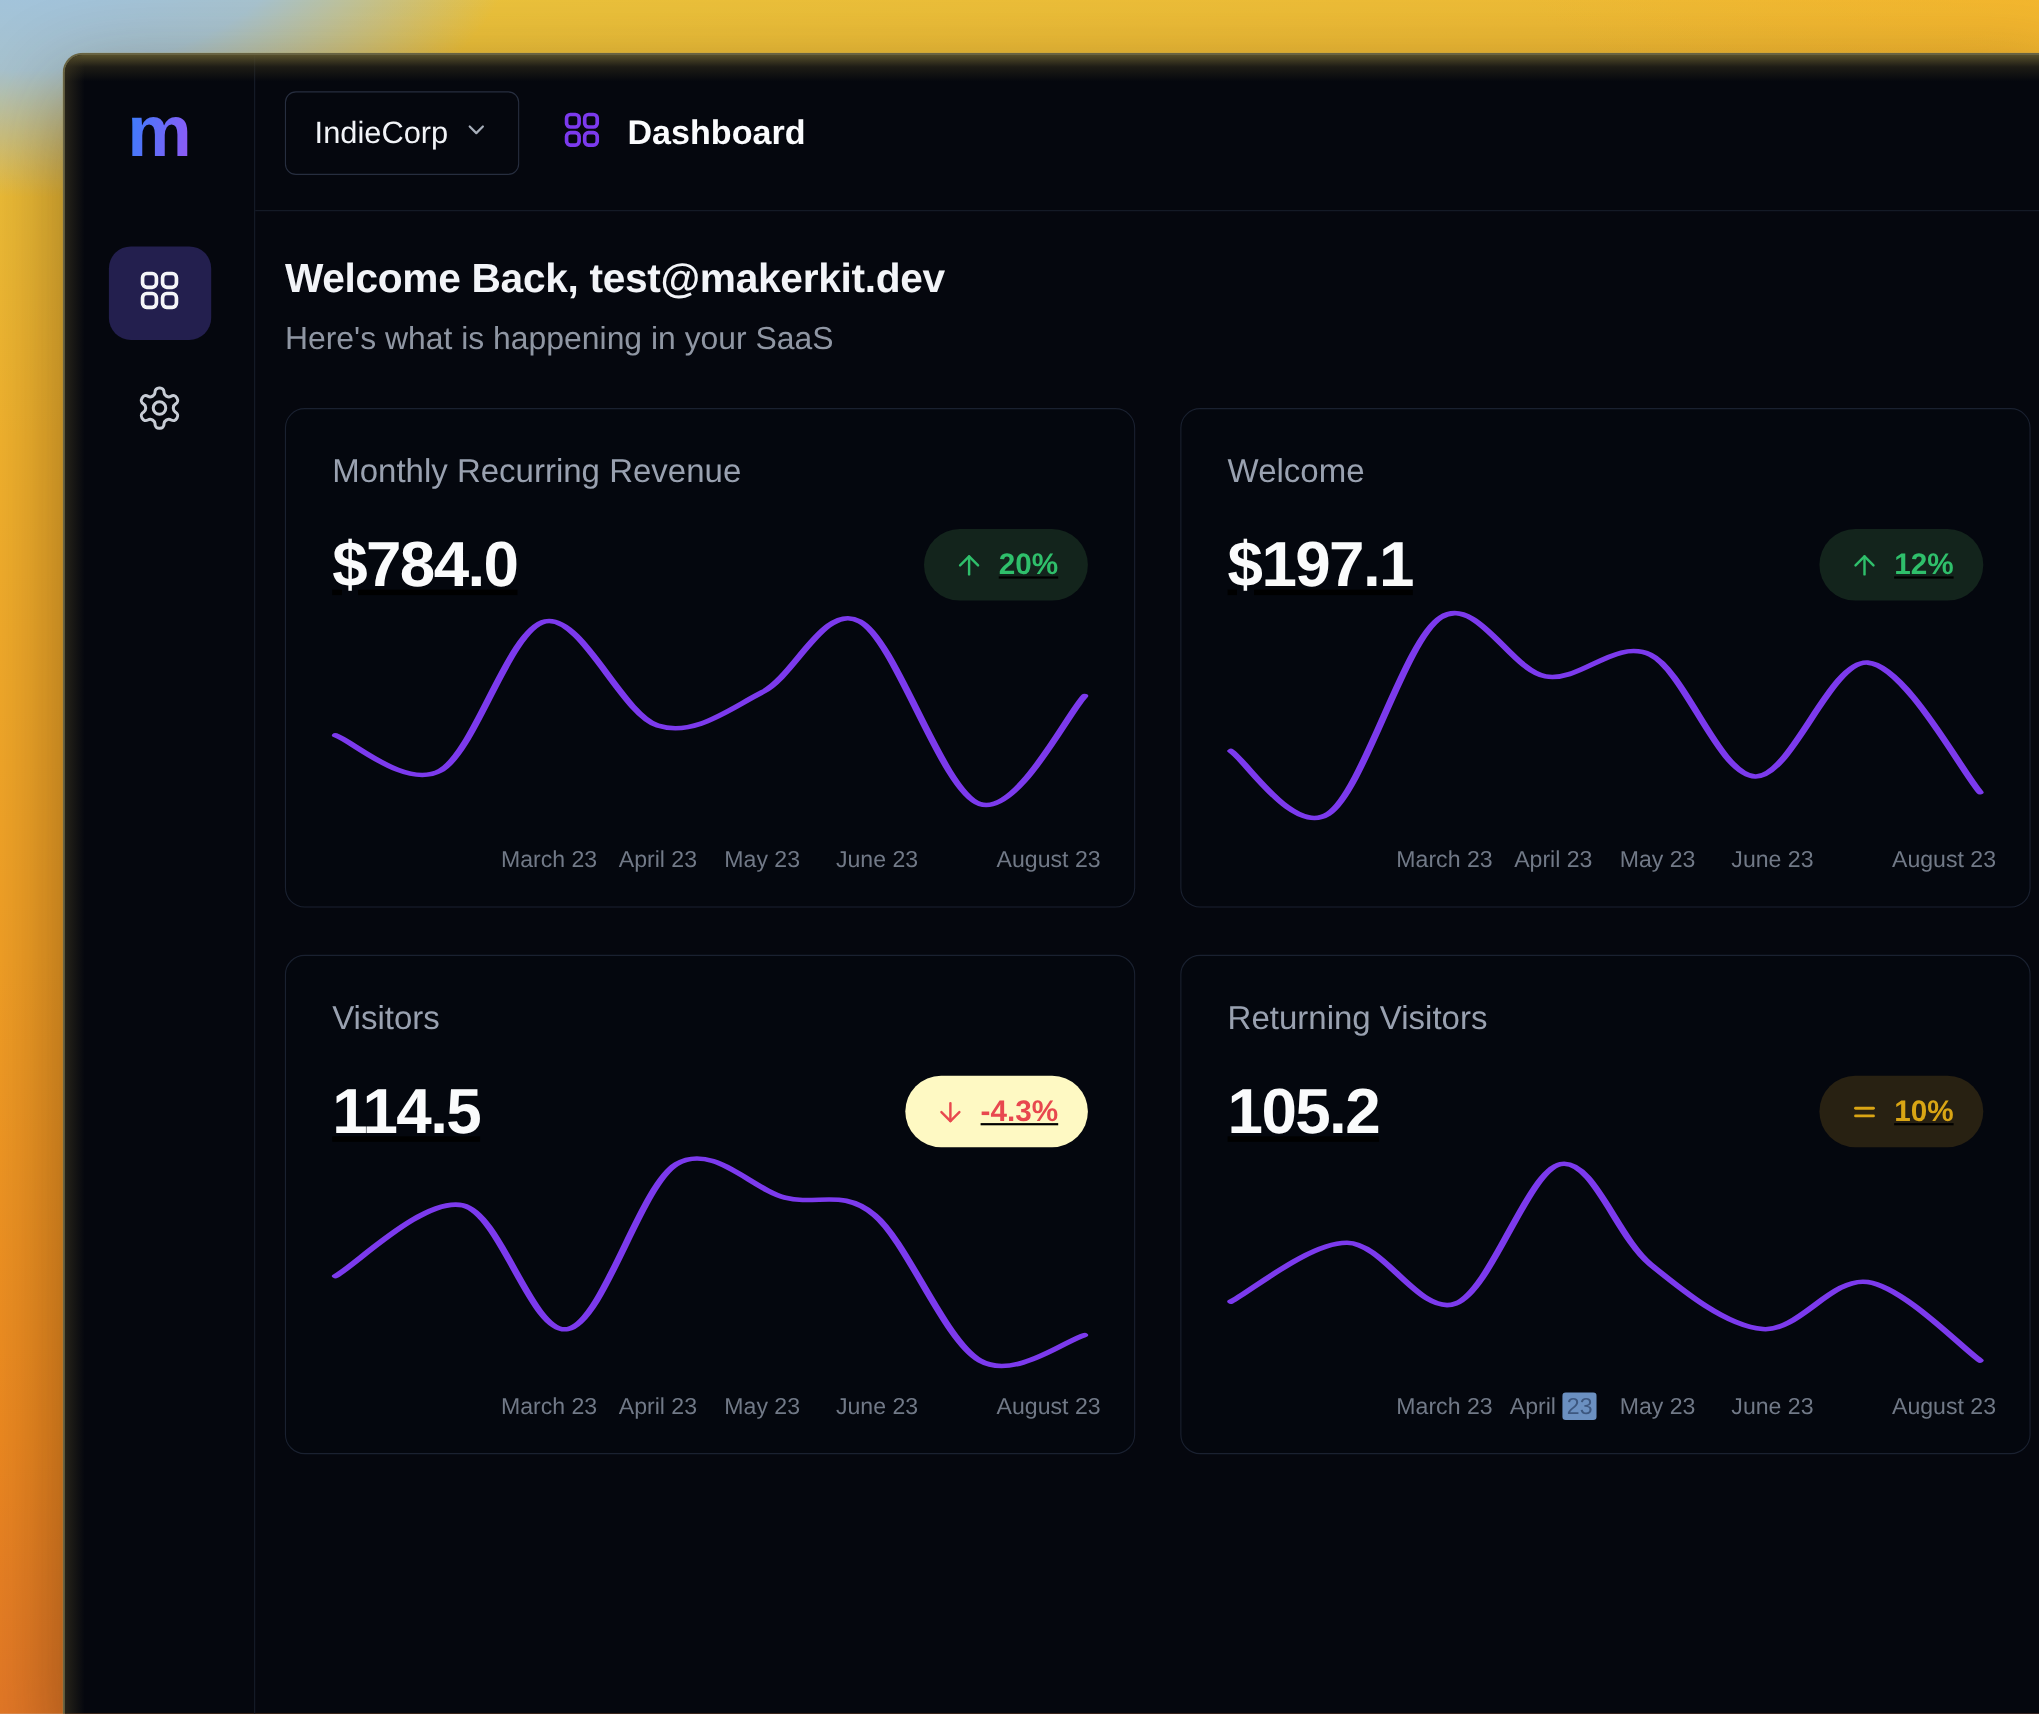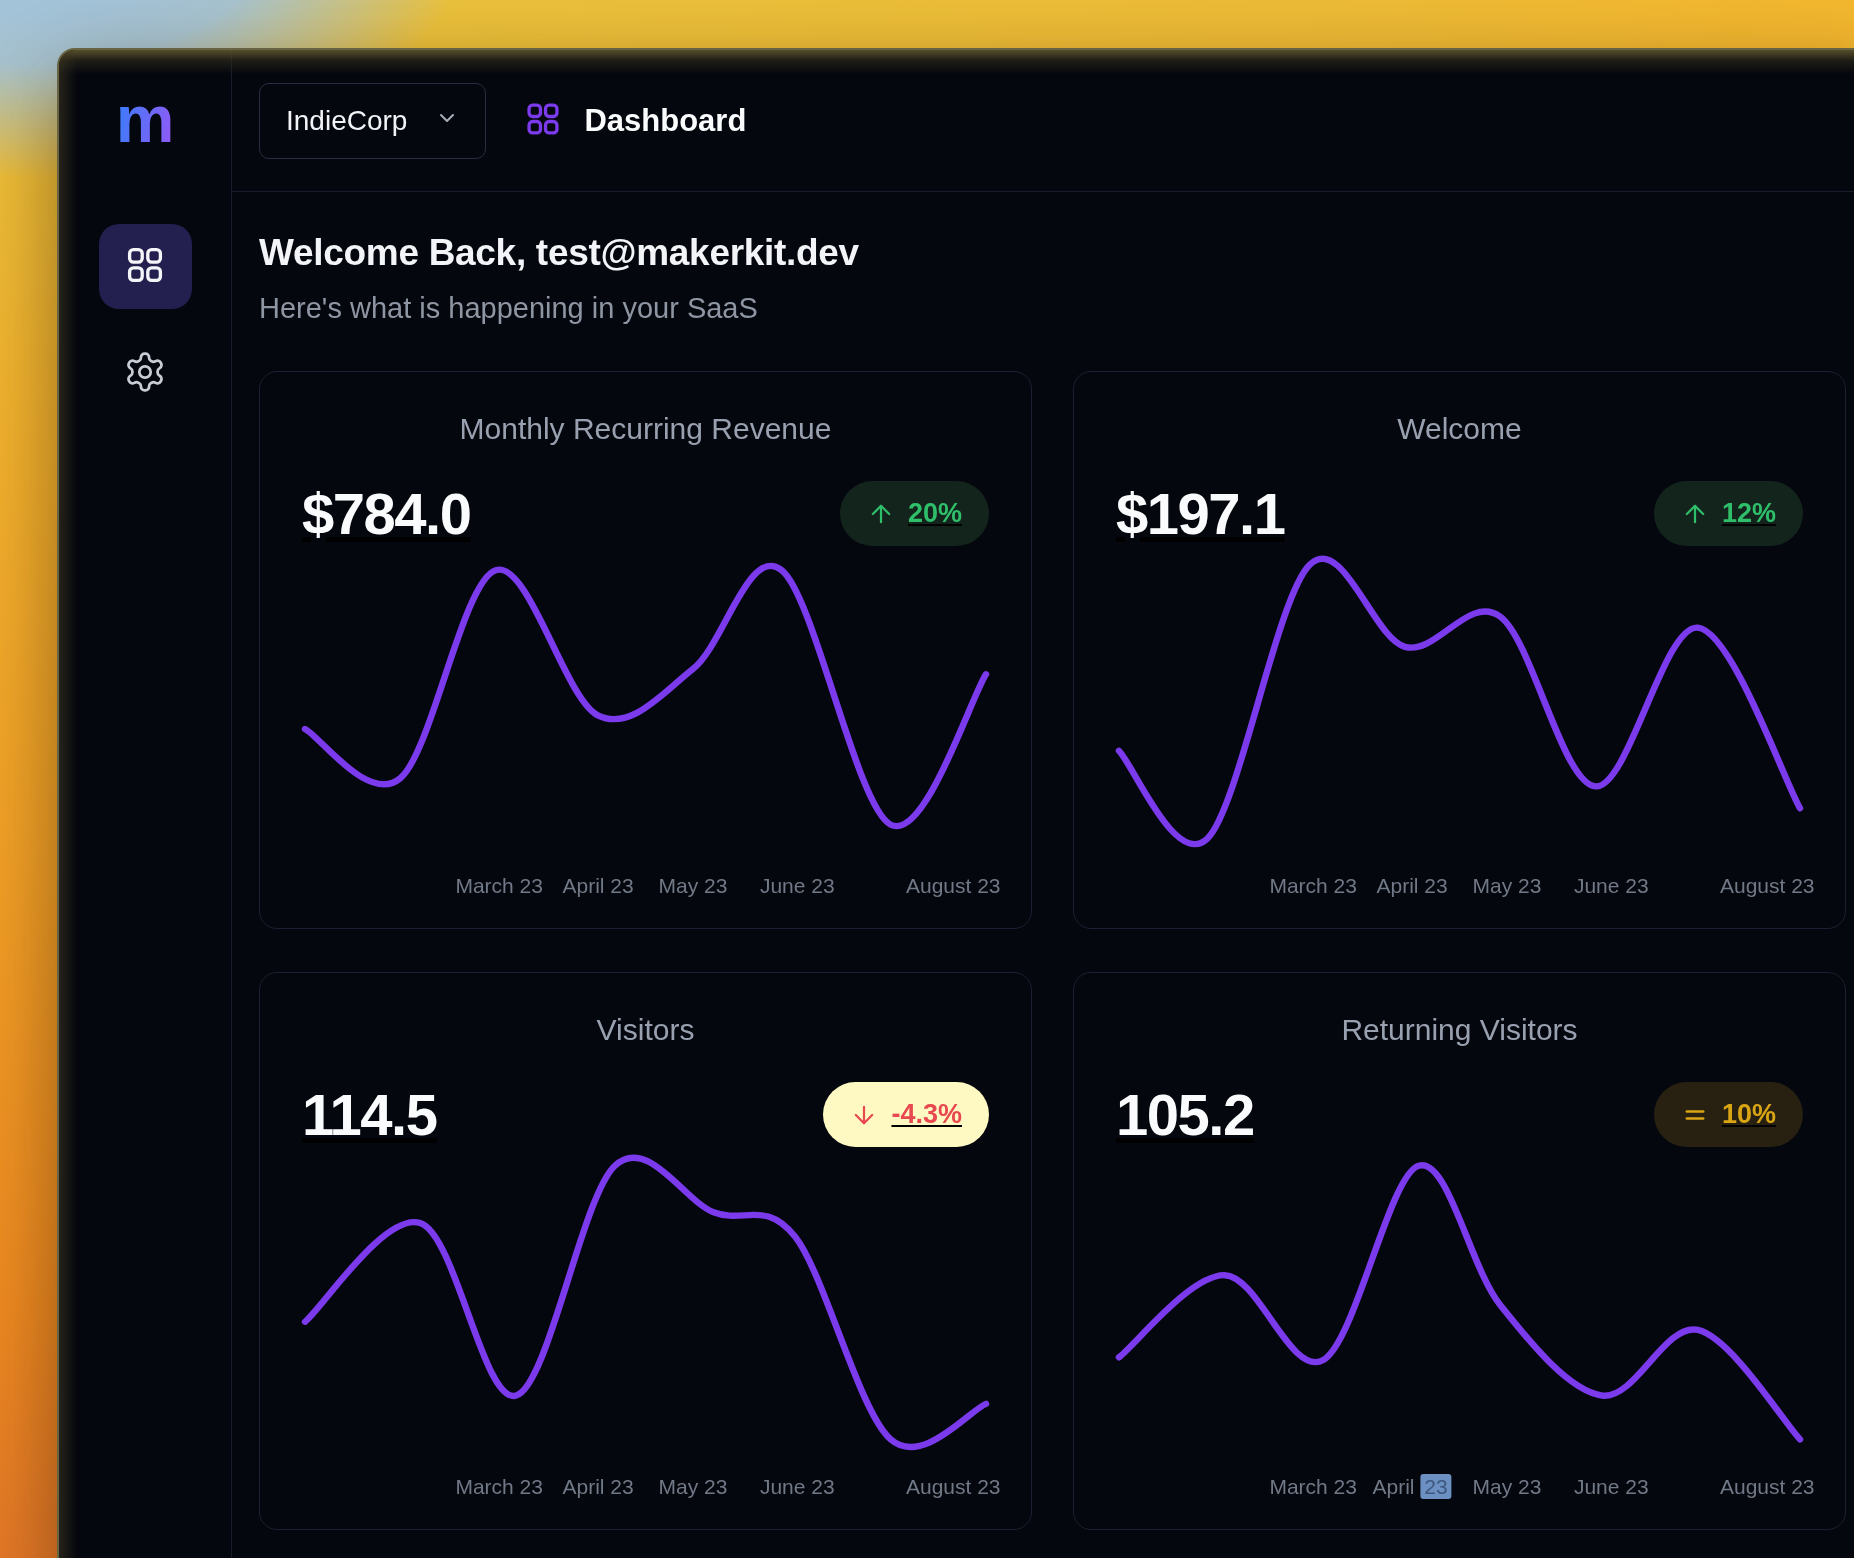--- a/index.html
+++ b/index.html
@@ -53,44 +53,44 @@
   .nav-item.active { background: #231f4e; }
   
   .main { flex: 1; min-width: 0; display: flex; flex-direction: column; }
   .topbar {
     height: 142px; flex-shrink: 0;
     display: flex; align-items: center; gap: 38px;
     padding-left: 27px;
     border-bottom: 1px solid #171d2a;
   }
   .team-btn {
-    display: flex; align-items: center; gap: 28px;
+    display: flex; align-items: center; gap: 14px;
     padding: 21px 26px;
     background: transparent;
     border: 1px solid #272e3f; border-radius: 10px;
     color: #f1f3f7; font-size: 28px; font-weight: 500;
     font-family: "Liberation Sans", sans-serif;
     cursor: pointer;
   }
   .page-head { display: flex; align-items: center; gap: 22px; }
   .page-title { font-size: 31px; font-weight: 700; color: #fbfcfe; }
   
   .content { padding: 40px 32px 0 27px; flex: 1; min-height: 0; }
   .welcome-title { font-size: 37px; font-weight: 600; color: #f2f4f8; letter-spacing: -0.3px; }
   .welcome-subtitle { font-size: 29px; color: #8f96a3; margin-top: 18px; }
   .cards-grid {
     margin-top: 46px;
     display: grid; grid-template-columns: 1fr 1fr; gap: 43px 41px;
   }
   .card {
-    height: 558px;
+    height: 454px;
     border: 1px solid #1a2130; border-radius: 18px;
     background: #04070e;
     padding: 40px 42px 24px;
-    display: flex; flex-direction: column; text-align: center;
+    display: flex; flex-direction: column;
   }
   .card-title { font-size: 30px; color: #99a1b0; font-weight: 400; }
   .value-row { display: flex; justify-content: space-between; align-items: center; margin-top: 34px; text-decoration: underline; }
   .metric-value { font-size: 58px; font-weight: 700; color: #fafbfc; letter-spacing: -1.5px; }
   .trend-badge {
     display: flex; align-items: center; gap: 13px;
     padding: 17px 27px; border-radius: 999px;
     font-size: 27px; font-weight: 600;
   }
   .trend-badge svg { display: none; }

